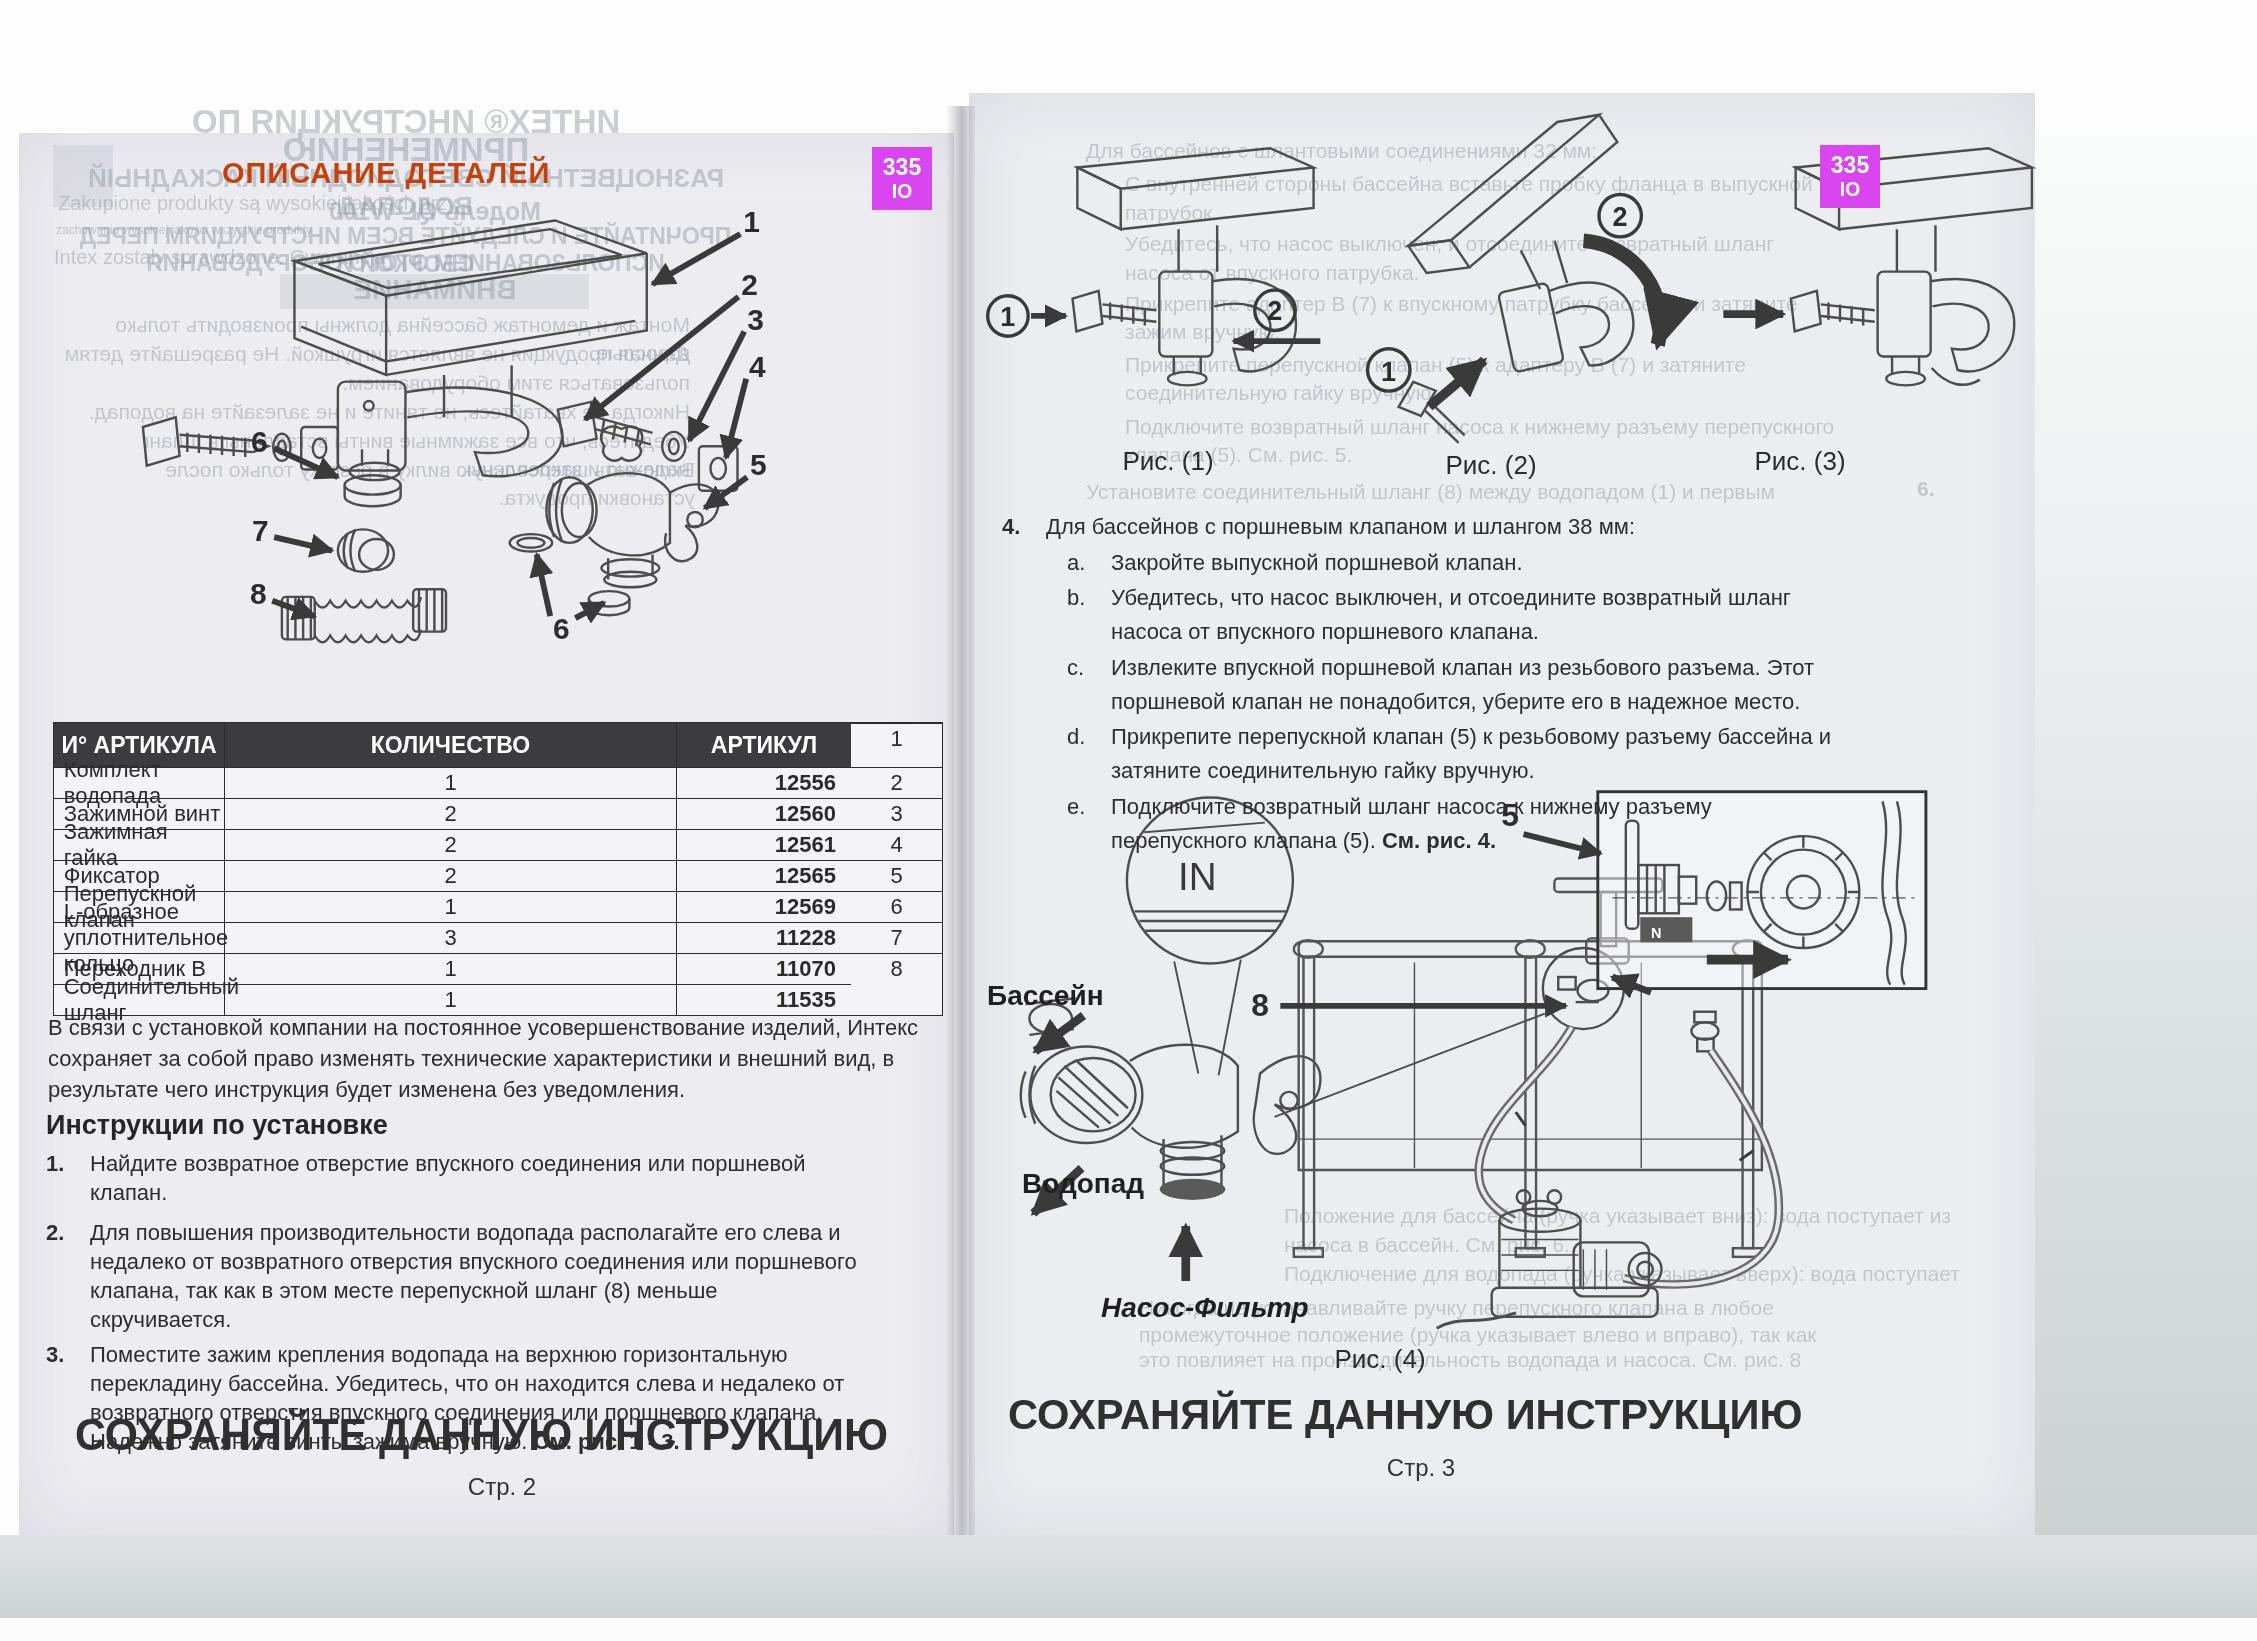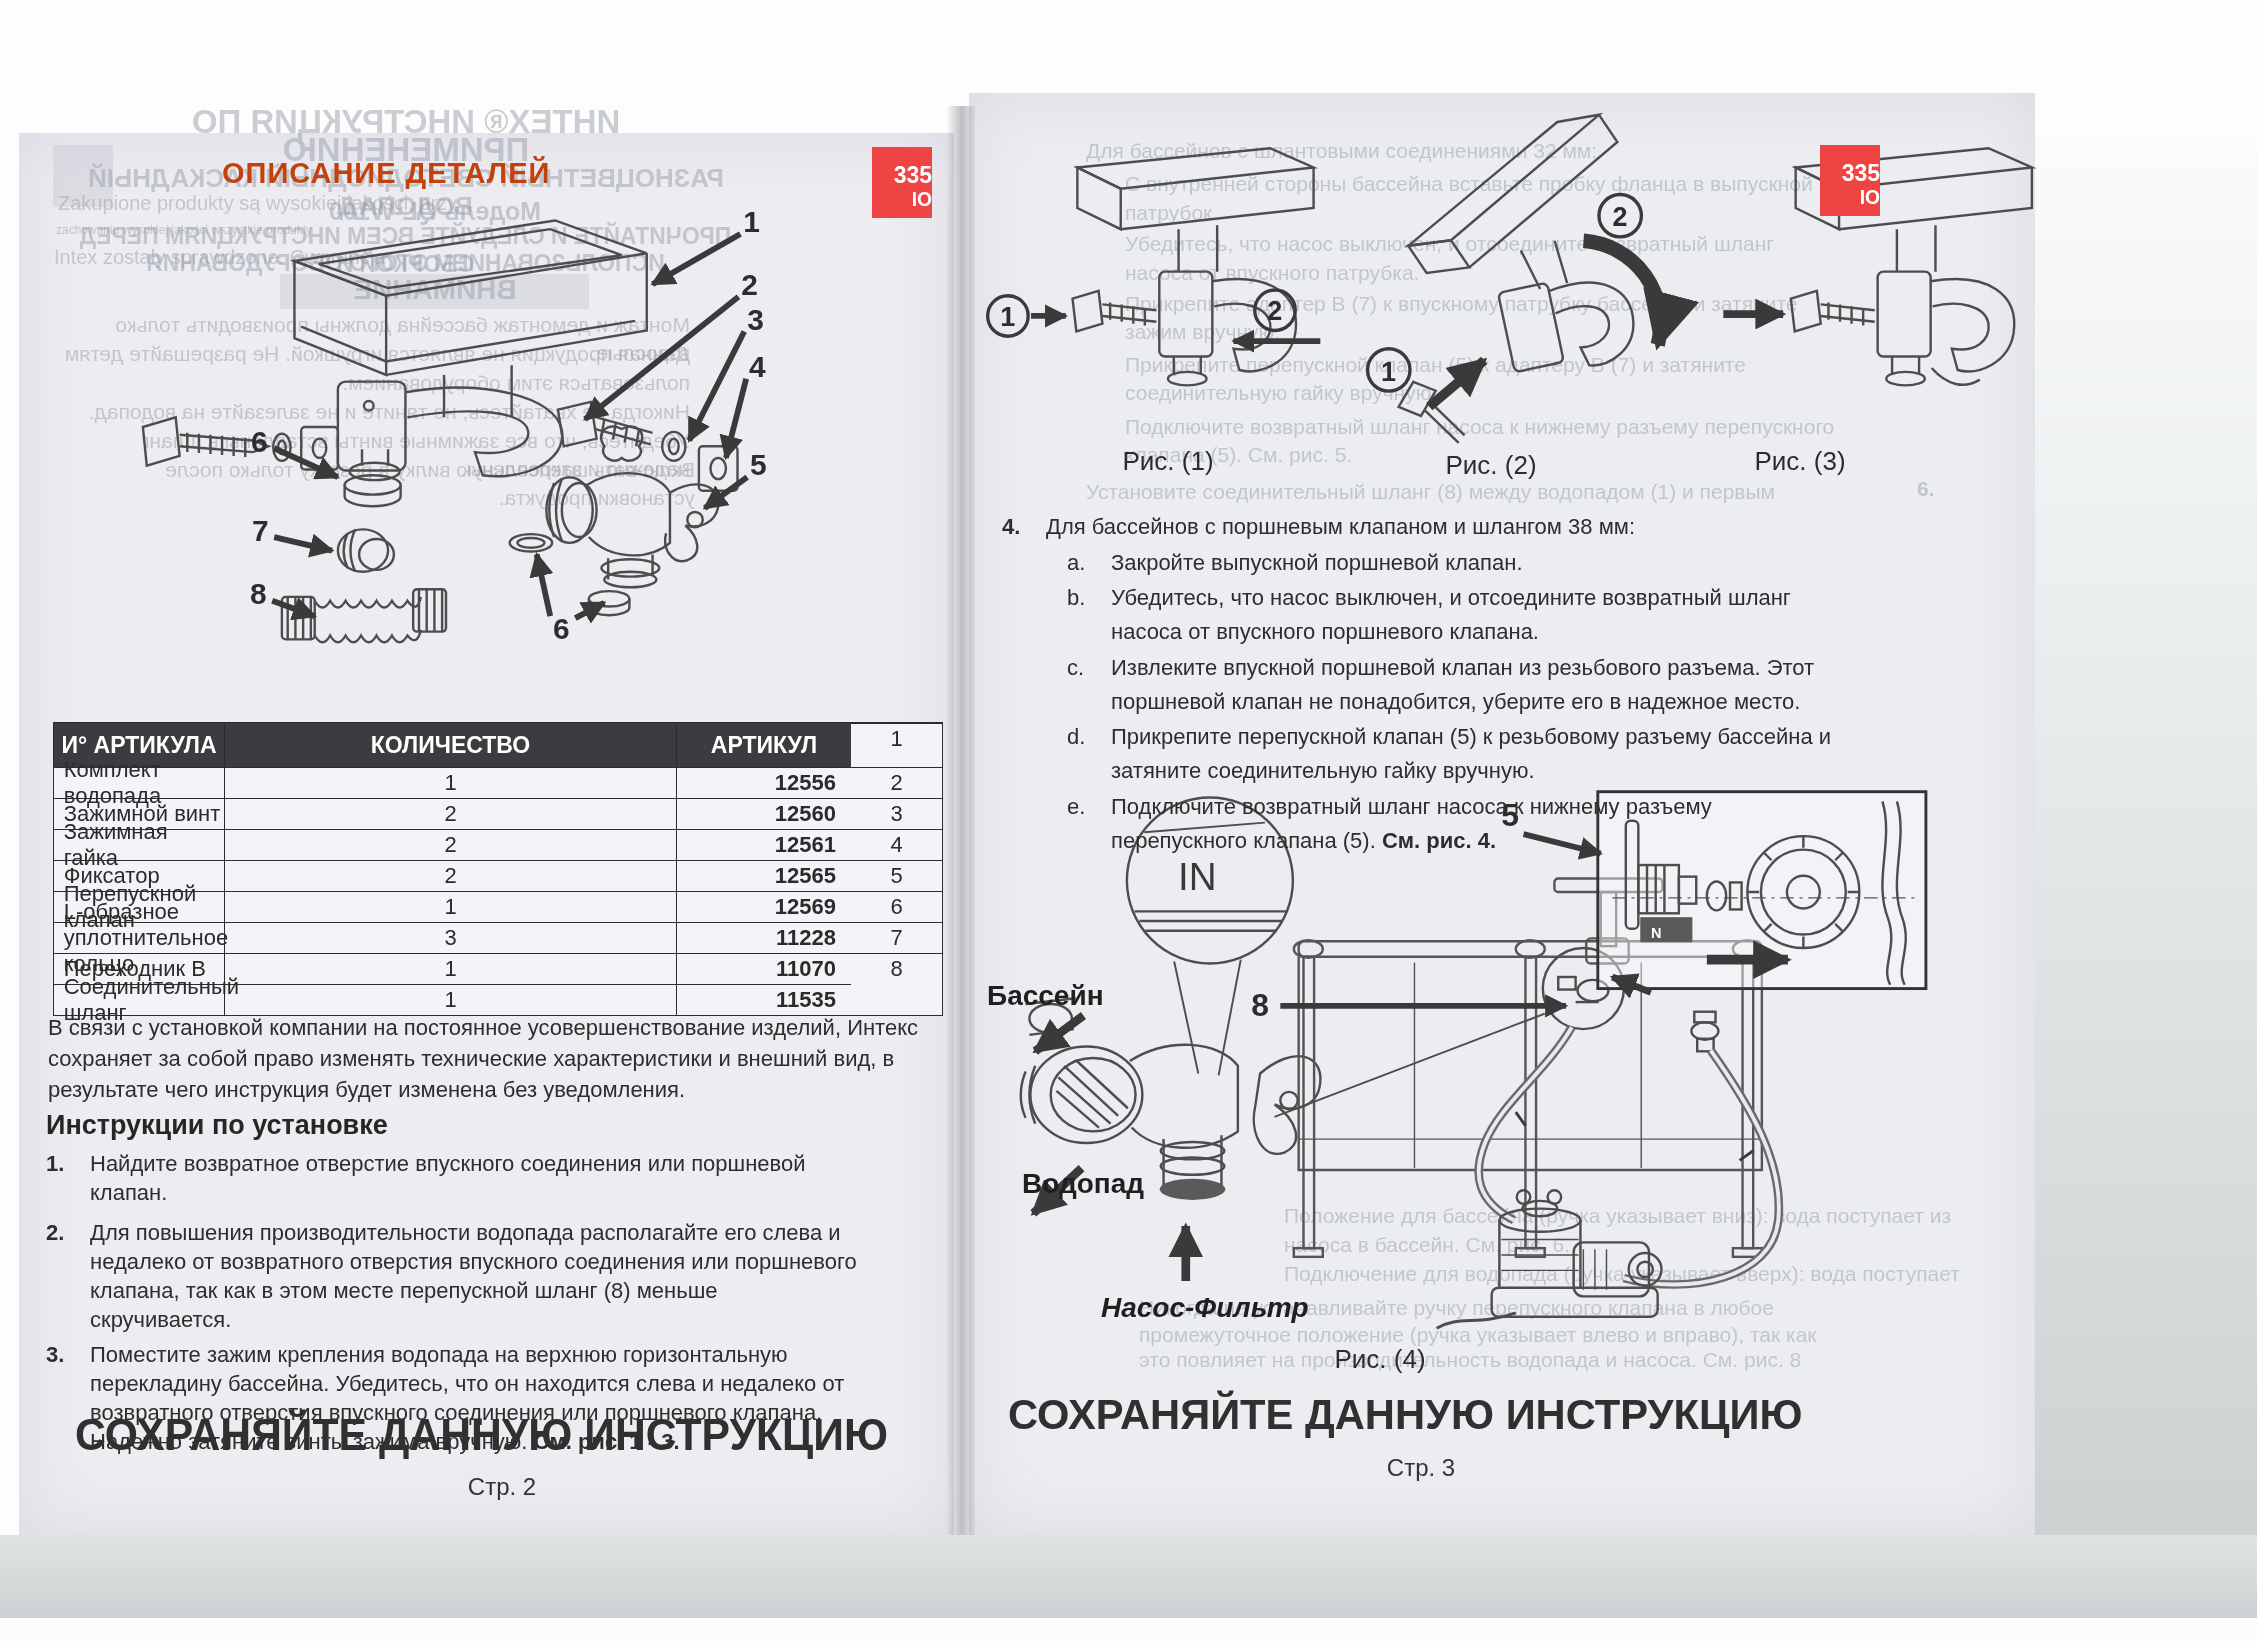--- a/index.html
+++ b/index.html
@@ -14,22 +14,22 @@
   
   .page{background:#edecf1;box-shadow:inset 0 0 68px rgba(110,110,140,0.14);}
   .page-left{left:19.3px;top:133px;width:935px;height:1402px;}
   .page-right{left:969px;top:93px;width:1066px;height:1442px;background:#ecedf1;}
   .seam{left:946px;top:106px;width:29px;height:1429px;
       background:linear-gradient(90deg,rgba(40,40,60,0) 0%,rgba(40,40,60,0.30) 55%,rgba(40,40,60,0.06) 100%);}
   .topband{left:0;top:0;width:2257px;height:133px;background:#fdfdfd;}
   
   .title{font-weight:bold;font-size:29px;letter-spacing:1px;color:#c2410c;}
   .body-t{font-size:22px;line-height:29px;color:#2d2d2d;}
-  .badge{background:#ef4444;color:#fff;font-weight:bold;text-align:right;
-         font-size:23px;line-height:27px;padding-top:15px;}
+  .badge{background:#d946ef;color:#fff;font-weight:bold;text-align:center;
+         font-size:23px;line-height:27px;padding-top:7px;}
   .keep{font-weight:bold;font-size:44px;color:#303030;white-space:nowrap;
         transform:scaleX(.97);transform-origin:left center;letter-spacing:0;}
   .pagenum{font-size:24px;color:#333;}
   .h-install{font-weight:bold;font-size:27px;color:#262626;}
   .cap{font-size:26px;color:#2c2c2c;}
   .fig-label{font-weight:bold;font-size:28px;color:#1f1f1f;}
   
   .li{display:flex;}
   .li .mk{width:44px;flex:0 0 44px;font-weight:bold;}
   .li .mk.lt{font-weight:normal;}

